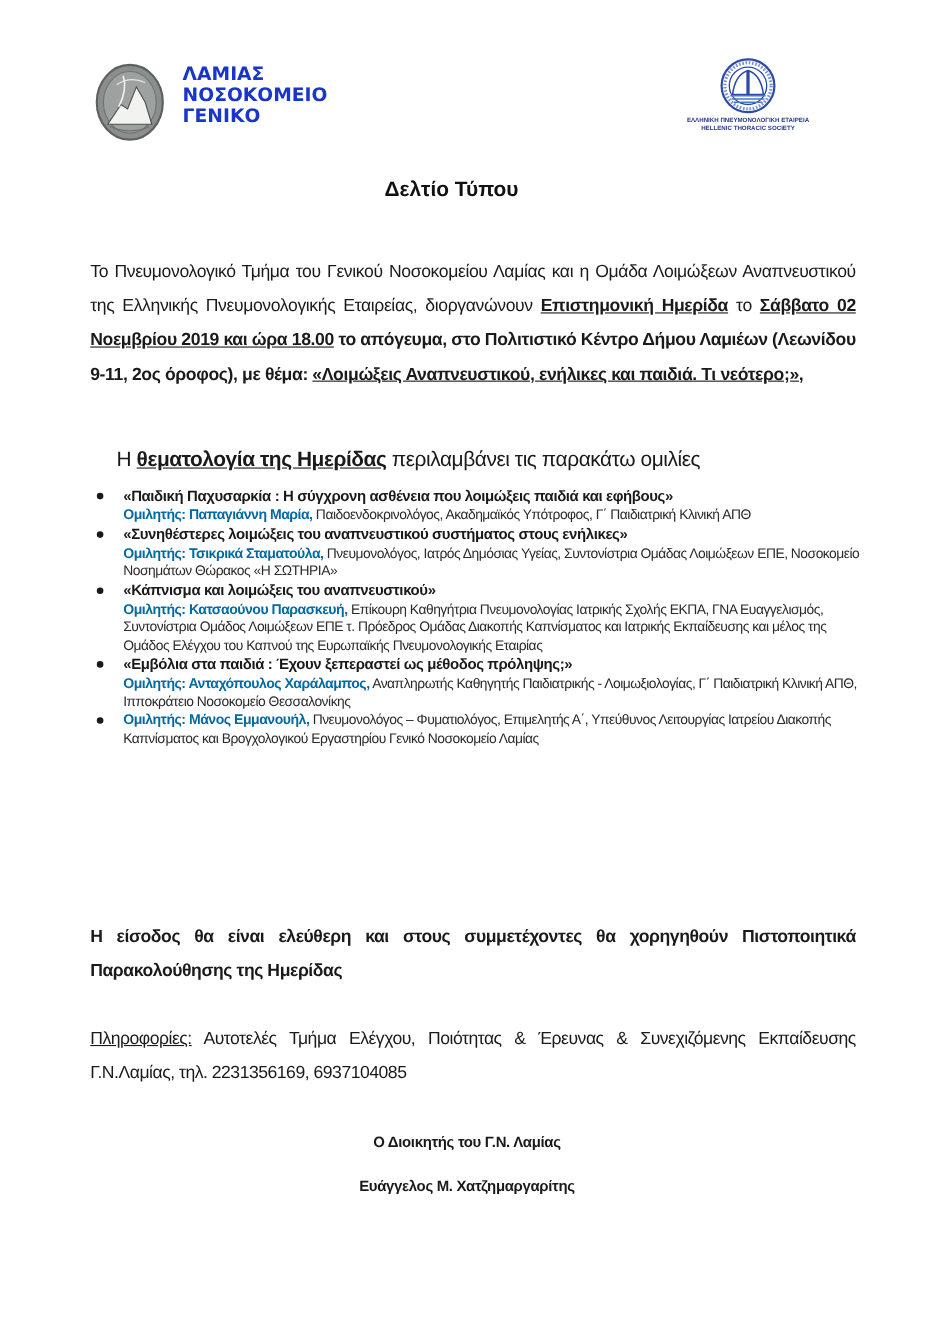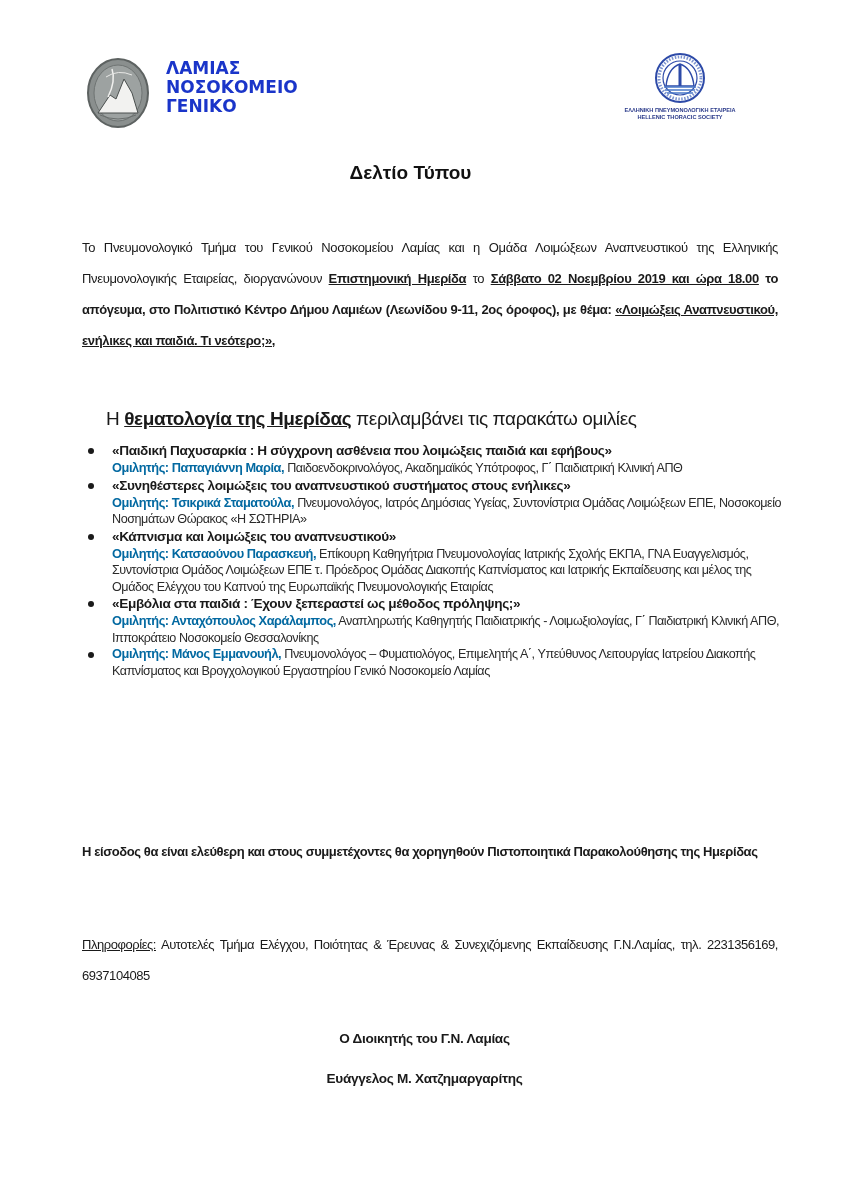--- a/index.html
+++ b/index.html
@@ -30,21 +30,21 @@
 
   #doc-title {
     left: 0; width: 821px; top: 162px; text-align: center;
     font-size: 19px; font-weight: bold; color: #111;
     font-family: "Liberation Sans", sans-serif;
   }
 
   .para {
     left: 82px; width: 696px;
     font-family: "Liberation Sans Narrow", "Liberation Sans", sans-serif;
-    font-size: 13px; line-height: 31px; text-align: justify;
+    font-size: 16px; line-height: 31px; text-align: justify;
     color: #1a1a1a;
   }
   .para b { font-weight: bold; }
   .u { text-decoration: underline; }
 
   #intro { top: 232px; letter-spacing: -0.35px; }
 
   #topics-intro { left: 82px; top: 410px; font-size: 19px; line-height: 18px; letter-spacing: -0.4px; margin-left: 24px; }
 
   #talks { left: 82px; top: 442px; width: 700px; }

